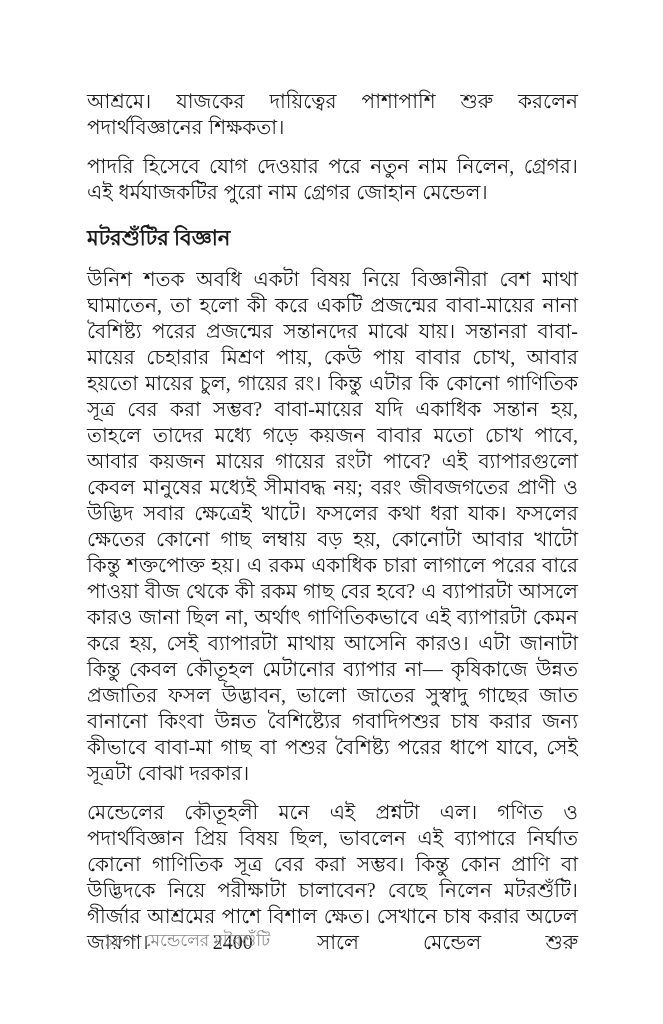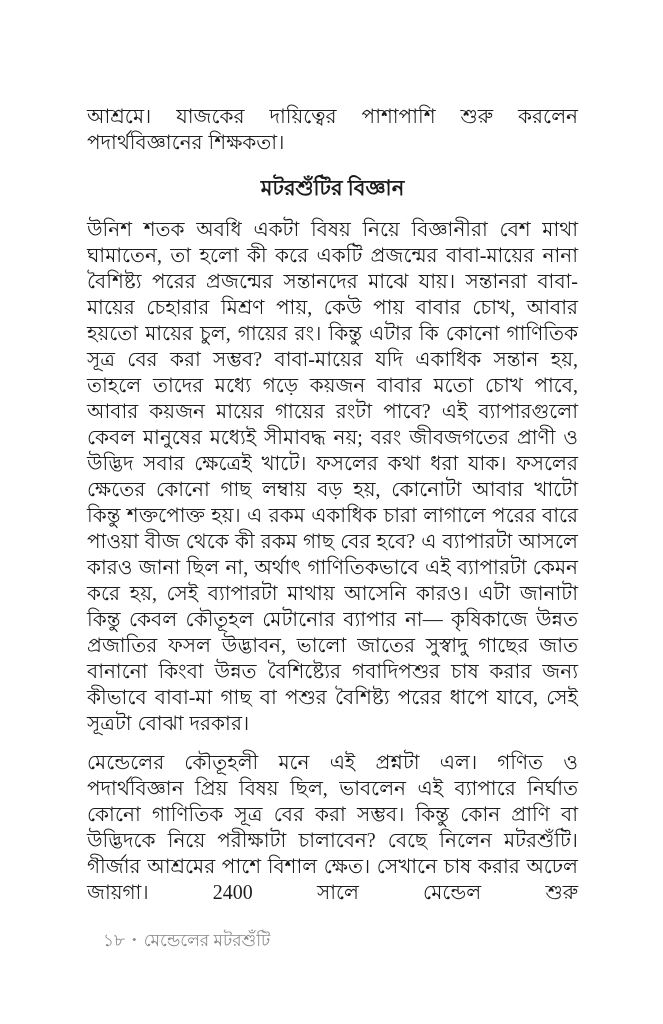--- a/index.html
+++ b/index.html
@@ -16,39 +16,38 @@
     overflow: hidden;
   }
   .page {
     position: absolute;
     inset: 0;
     background: #ffffff;
   }
   .content {
     position: absolute;
     left: 87px;
-    top: 103px;
+    top: 88px;
     width: 491px;
   }
   .para {
     font-size: 20px;
     line-height: 26px;
     text-align: justify;
     margin: 0 0 13px 0;
     word-spacing: 1px;
   }
   .para.continues {
     text-align-last: justify;
   }
   .section-heading {
     font-size: 21px;
     font-weight: bold;
     line-height: 26px;
     margin: 20px 0 15px 0;
-    text-align: center;
   }
   .footer {
     position: absolute;
     left: 103px;
     top: 929px;
     color: #8a8a8a;
     font-size: 17px;
     line-height: 22px;
     white-space: nowrap;
   }
@@ -61,20 +60,21 @@
   }
 </style>
 </head>
 <body>
 
 <div class="page">
 
   <main class="content">
     <p class="para">আশ্রমে। যাজকের দায়িত্বের পাশাপাশি শুরু করলেন পদার্থবিজ্ঞানের শিক্ষকতা।</p>
 
+    <p class="para">পাদরি হিসেবে যোগ দেওয়ার পরে নতুন নাম নিলেন, গ্রেগর। এই ধর্মযাজকটির পুরো নাম গ্রেগর জোহান মেন্ডেল।</p>
 
     <h2 class="section-heading">মটরশুঁটির বিজ্ঞান</h2>
 
     <p class="para">উনিশ শতক অবধি একটা বিষয় নিয়ে বিজ্ঞানীরা বেশ মাথা ঘামাতেন, তা হলো কী করে একটি প্রজন্মের বাবা-মায়ের নানা বৈশিষ্ট্য পরের প্রজন্মের সন্তানদের মাঝে যায়। সন্তানরা বাবা-মায়ের চেহারার মিশ্রণ পায়, কেউ পায় বাবার চোখ, আবার হয়তো মায়ের চুল, গায়ের রং। কিন্তু এটার কি কোনো গাণিতিক সূত্র বের করা সম্ভব? বাবা-মায়ের যদি একাধিক সন্তান হয়, তাহলে তাদের মধ্যে গড়ে কয়জন বাবার মতো চোখ পাবে, আবার কয়জন মায়ের গায়ের রংটা পাবে? এই ব্যাপারগুলো কেবল মানুষের মধ্যেই সীমাবদ্ধ নয়; বরং জীবজগতের প্রাণী ও উদ্ভিদ সবার ক্ষেত্রেই খাটে। ফসলের কথা ধরা যাক। ফসলের ক্ষেতের কোনো গাছ লম্বায় বড় হয়, কোনোটা আবার খাটো কিন্তু শক্তপোক্ত হয়। এ রকম একাধিক চারা লাগালে পরের বারে পাওয়া বীজ থেকে কী রকম গাছ বের হবে? এ ব্যাপারটা আসলে কারও জানা ছিল না, অর্থাৎ গাণিতিকভাবে এই ব্যাপারটা কেমন করে হয়, সেই ব্যাপারটা মাথায় আসেনি কারও। এটা জানাটা কিন্তু কেবল কৌতূহল মেটানোর ব্যাপার না— কৃষিকাজে উন্নত প্রজাতির ফসল উদ্ভাবন, ভালো জাতের সুস্বাদু গাছের জাত বানানো কিংবা উন্নত বৈশিষ্ট্যের গবাদিপশুর চাষ করার জন্য কীভাবে বাবা-মা গাছ বা পশুর বৈশিষ্ট্য পরের ধাপে যাবে, সেই সূত্রটা বোঝা দরকার।</p>
 
     <p class="para continues">মেন্ডেলের কৌতূহলী মনে এই প্রশ্নটা এল। গণিত ও পদার্থবিজ্ঞান প্রিয় বিষয় ছিল, ভাবলেন এই ব্যাপারে নির্ঘাত কোনো গাণিতিক সূত্র বের করা সম্ভব। কিন্তু কোন প্রাণি বা উদ্ভিদকে নিয়ে পরীক্ষাটা চালাবেন? বেছে নিলেন মটরশুঁটি। গীর্জার আশ্রমের পাশে বিশাল ক্ষেত। সেখানে চাষ করার অঢেল জায়গা। 2400 সালে মেন্ডেল শুরু</p>
   </main>
 
   <footer class="footer">
     <span>১৮</span><span class="bullet">•</span><span>মেন্ডেলের মটরশুঁটি</span>

